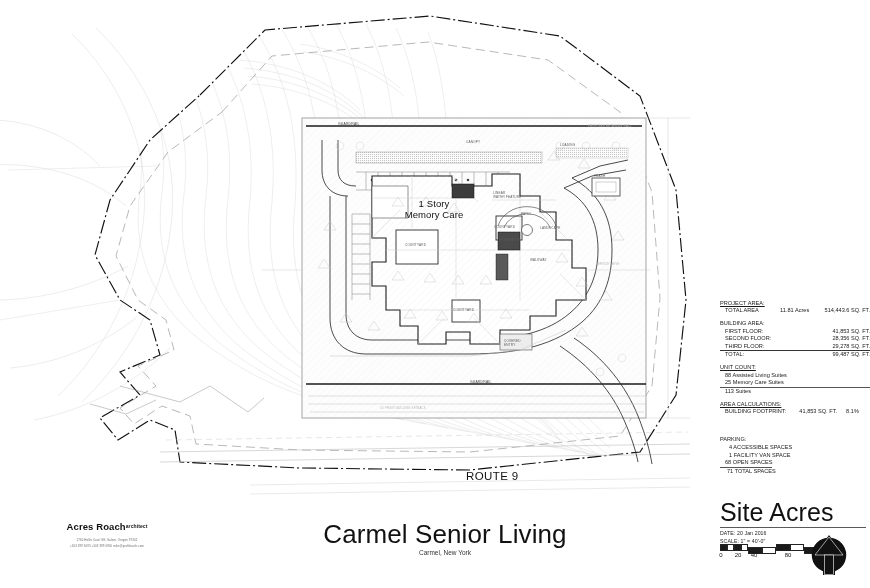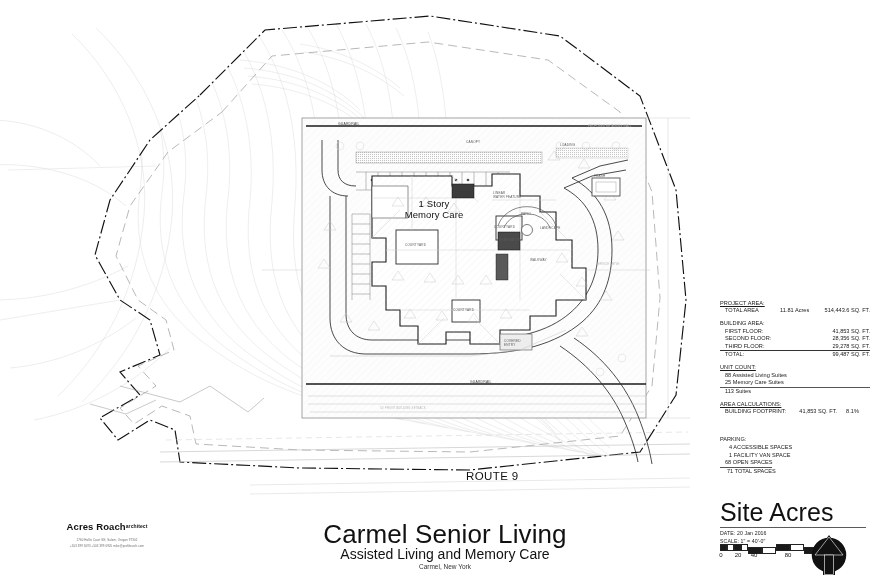--- a/index.html
+++ b/index.html
@@ -627,21 +627,20 @@
       <path d="M7 23 a16 16 0 0 1 32 0 Z" fill="#111"></path>
       <path d="M23 5 L37 23 L9 23 Z" fill="#111"></path>
       <rect x="18" y="23" width="10" height="20" fill="#111"></rect>
       <path d="M23 5 L37 23 L9 23 Z" fill="#111" stroke="#fff" stroke-width="0.6"></path>
       <rect x="18.5" y="23" width="9" height="19.5" fill="#111" stroke="#fff" stroke-width="0.6"></rect>
     </svg>
   </div>
 
   <div id="bottom-title">
     <div class="t1">Carmel Senior Living</div>
-    <div class="t2">Assisted Living and Memory Care</div>
     <div class="t3">Carmel, New York</div>
   </div>
 
   <div id="architect">
     <div class="firm">
       <span class="bold">Acres Roach</span><span class="sup">architect</span>
     </div>
     <div class="addr">
       <div>1760 Hollis Court SE, Salem, Oregon 97302</div>
       <div>+503 399 5093     +503 399 0905     mike@profilearch.com</div>

